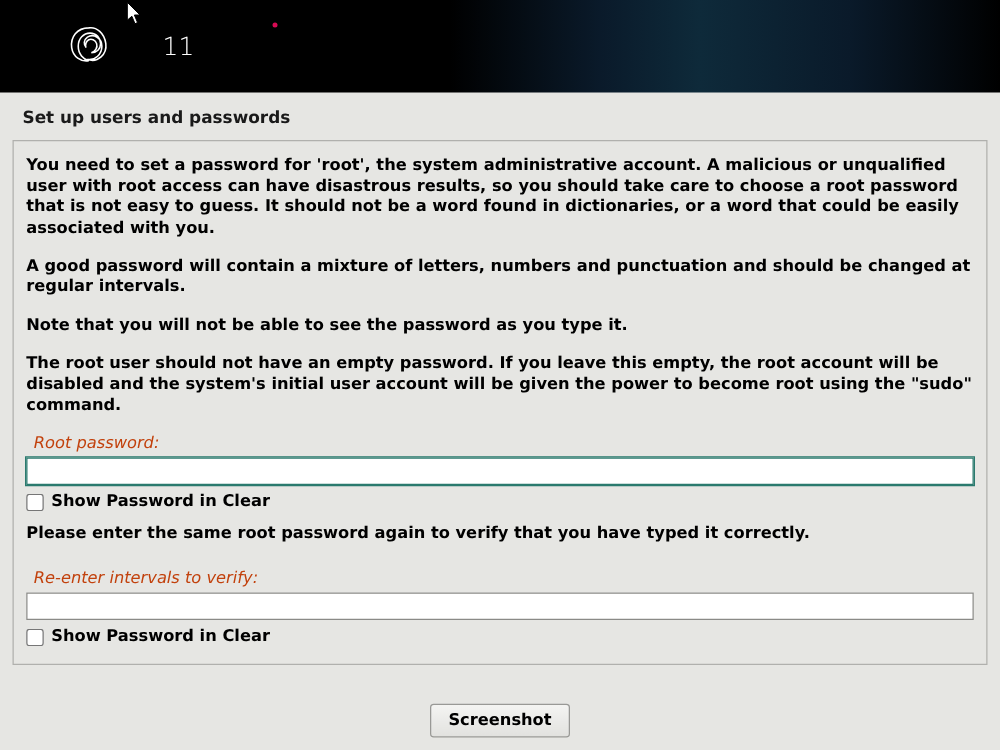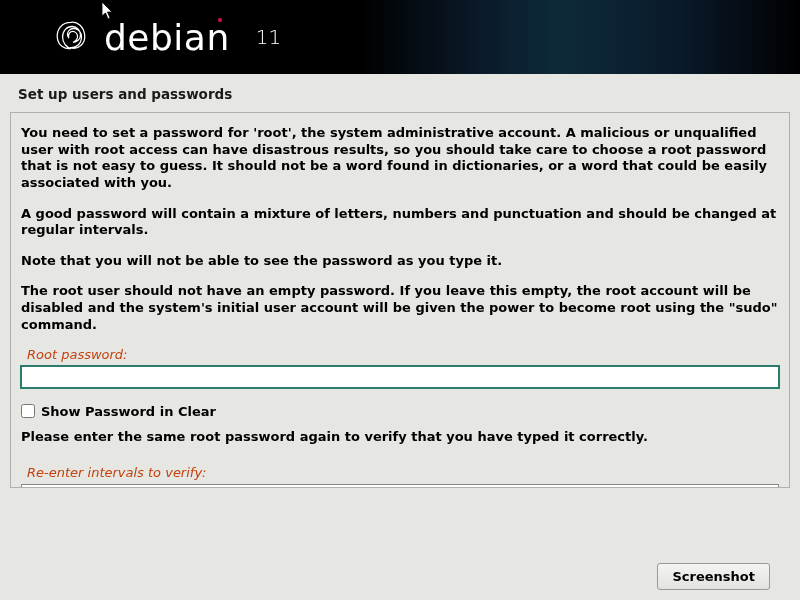--- a/index.html
+++ b/index.html
@@ -61,21 +61,21 @@
       padding: 12px 16px 10px 18px;
       font-weight: bold;
       font-size: 13.5px;
       color: #1a1a1a;
     }
     .content-box {
       margin: 0 10px;
       border: 1px solid #b0b0ad;
       background: #e6e6e3;
       padding: 12px 10px;
-      height: 376px;
+      height: 420px;
       overflow: hidden;
     }
     .info-text {
       font-weight: bold;
       font-size: 13px;
       line-height: 1.28;
       margin-bottom: 14px;
       color: #000;
     }
     .field-label {
@@ -92,22 +92,22 @@
       font-size: 13px;
       font-family: inherit;
       background: #fff;
     }
     .text-input.focused {
       border: 1px solid #2a7a6e;
       outline: 1px solid #2a7a6e;
     }
     .checkbox-row {
       display: flex;
-      align-items: flex-start;
-      margin-top: 16px;
+      align-items: flex-end;
+      margin-top: 6px;
       margin-bottom: 10px;
     }
     .checkbox-row input[type="checkbox"] {
       width: 14px;
       height: 14px;
       margin-right: 6px;
     }
     .checkbox-row label {
       font-weight: bold;
       font-size: 13px;
@@ -116,24 +116,25 @@
       font-weight: bold;
       font-size: 13px;
       margin-bottom: 21px;
       margin-top: 4px;
     }
     .footer {
       position: absolute;
       bottom: 10px;
       left: 0;
       right: 0;
-      padding: 0 30px;
+      padding: 0 14px;
       display: flex;
-      justify-content: flex-end;
+      justify-content: space-between;
       align-items: center;
+      flex-direction: column;
     }
     .btn {
       background: linear-gradient(#f4f4f2, #e2e2df);
       border: 1px solid #999996;
       border-radius: 3px;
       padding: 5px 14px;
       font-size: 13px;
       font-weight: bold;
       font-family: inherit;
       color: #000;
@@ -153,21 +154,20 @@
     <path d="M0 0 L0 14 L3.5 11 L6 17 L8 16 L5.5 10 L10 10 Z" fill="#fff" stroke="#000" stroke-width="0.8"></path>
   </svg>
 </div>
 
 <div class="header">
   <div class="swirl">
     <svg viewBox="0 0 40 40">
       <path d="M20 6 C11 6 6 13 7 21 C8 28 14 32 20 31 C16 30 12 26 12 20 C12 14 16 10 21 10 C26 10 29 14 29 18 C29 22 26 25 22 25 C25 24 27 21 26 18 C25 15 22 14 20 15 C18 16 17 19 18 21 C16 19 16 15 19 13 C24 10 30 14 30 20 C30 26 25 31 19 30 C27 33 34 26 33 18 C32 10 26 5 20 6 Z" fill="none" stroke="#fff" stroke-width="1.2"></path>
     </svg>
   </div>
-  <span class="logo-text">debian</span>
   <span class="logo-version">11</span>
   <div class="red-dot"></div>
 </div>
 
 <div class="title-bar">Set up users and passwords</div>
 
 <div class="content-box">
   <p class="info-text">You need to set a password for 'root', the system administrative account. A malicious or unqualified user with root access can have disastrous results, so you should take care to choose a root password that is not easy to guess. It should not be a word found in dictionaries, or a word that could be easily associated with you.</p>
   <p class="info-text">A good password will contain a mixture of letters, numbers and punctuation and should be changed at regular intervals.</p>
   <p class="info-text">Note that you will not be able to see the password as you type it.</p>

